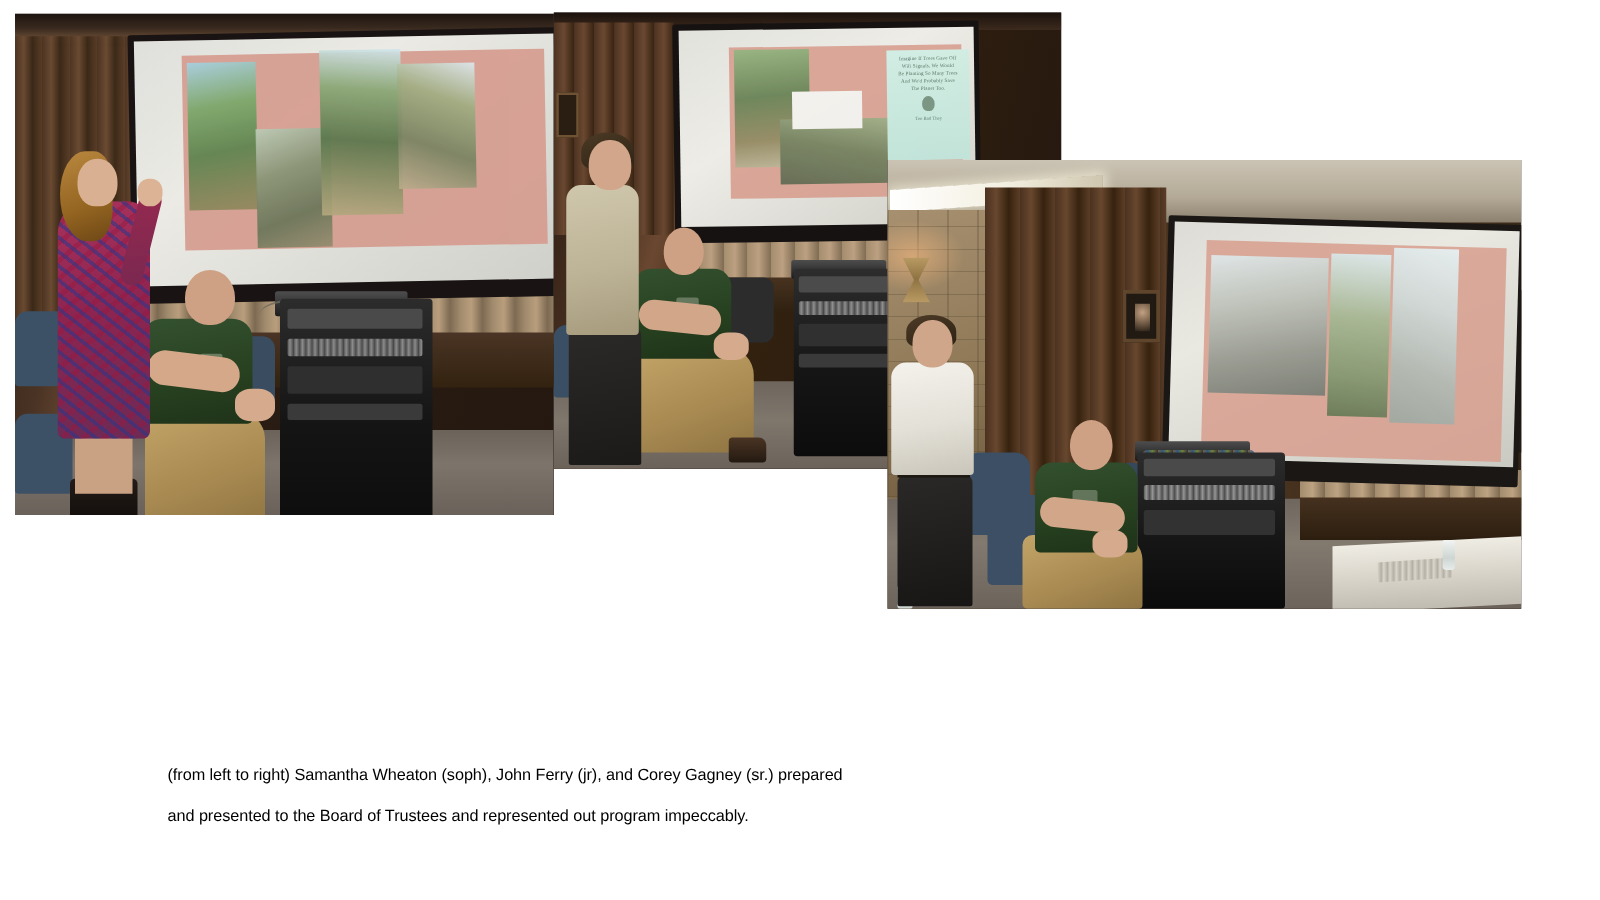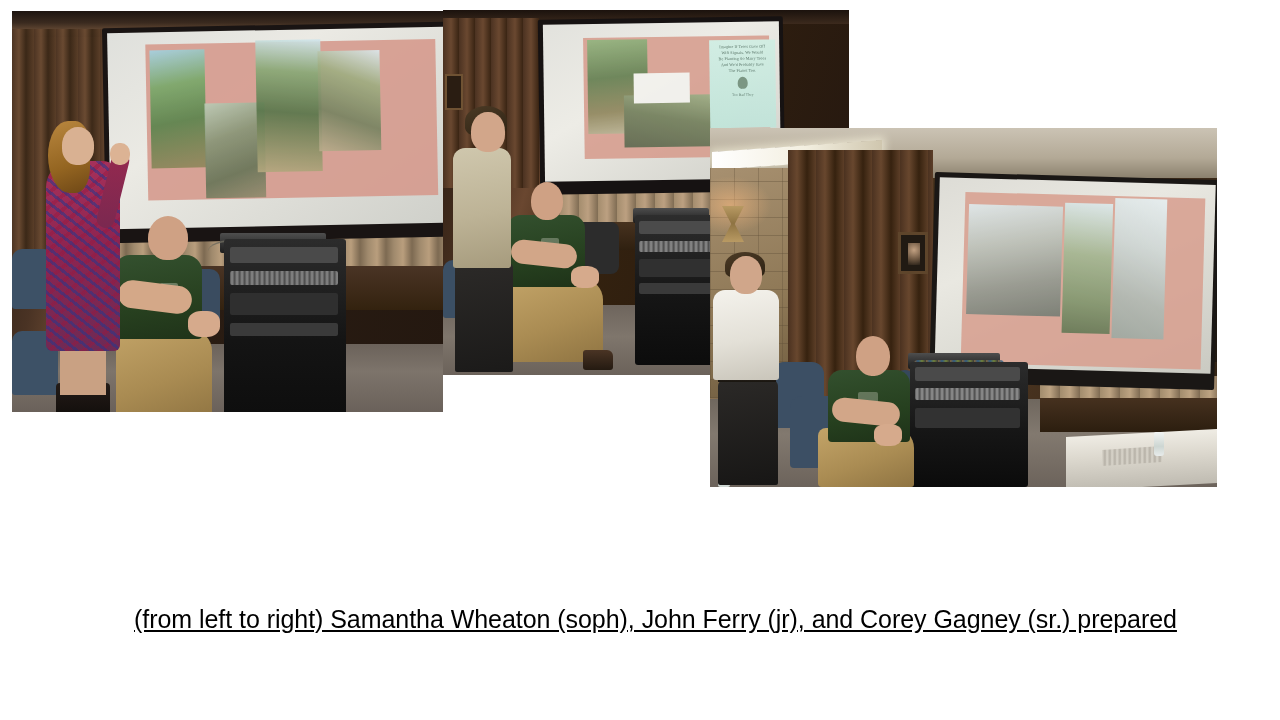--- a/index.html
+++ b/index.html
@@ -423,25 +423,24 @@
     border-radius:8px 20px 3px 4px; }
 
   
   #caption {
     position: absolute;
     left: 134px;
     top: 603px;
     width: 935px;
     z-index: 10;
     font-family: "Liberation Sans", sans-serif;
-    font-size: 25px;
+    font-size: 13px;
     line-height: 33px;
     color: #000000;
     letter-spacing: -0.05px;
-    text-decoration: underline;
   }
   #caption .line { display: block; white-space: nowrap; }
 </style>
 </head>
 <body>
 
 <div id="slide" style="background: rgb(255, 255, 255);">
 
   <div class="photo" id="photo-1">
     <div class="scene">
@@ -602,15 +601,16 @@
       <div class="john-pants"></div>
       <div class="john-belt"></div>
       <div class="john-shirt"></div>
       <div class="john-hair"></div>
       <div class="john-head"></div>
     </div>
   </div>
 
   <div id="caption" style="color: rgb(0, 0, 0);">
     <span class="line">(from left to right) Samantha Wheaton (soph), John Ferry (jr), and Corey Gagney (sr.) prepared</span>
+    <span class="line">and presented to the Board of Trustees and represented out program impeccably.</span>
   </div>
 
 </div>
 
 </body></html>

